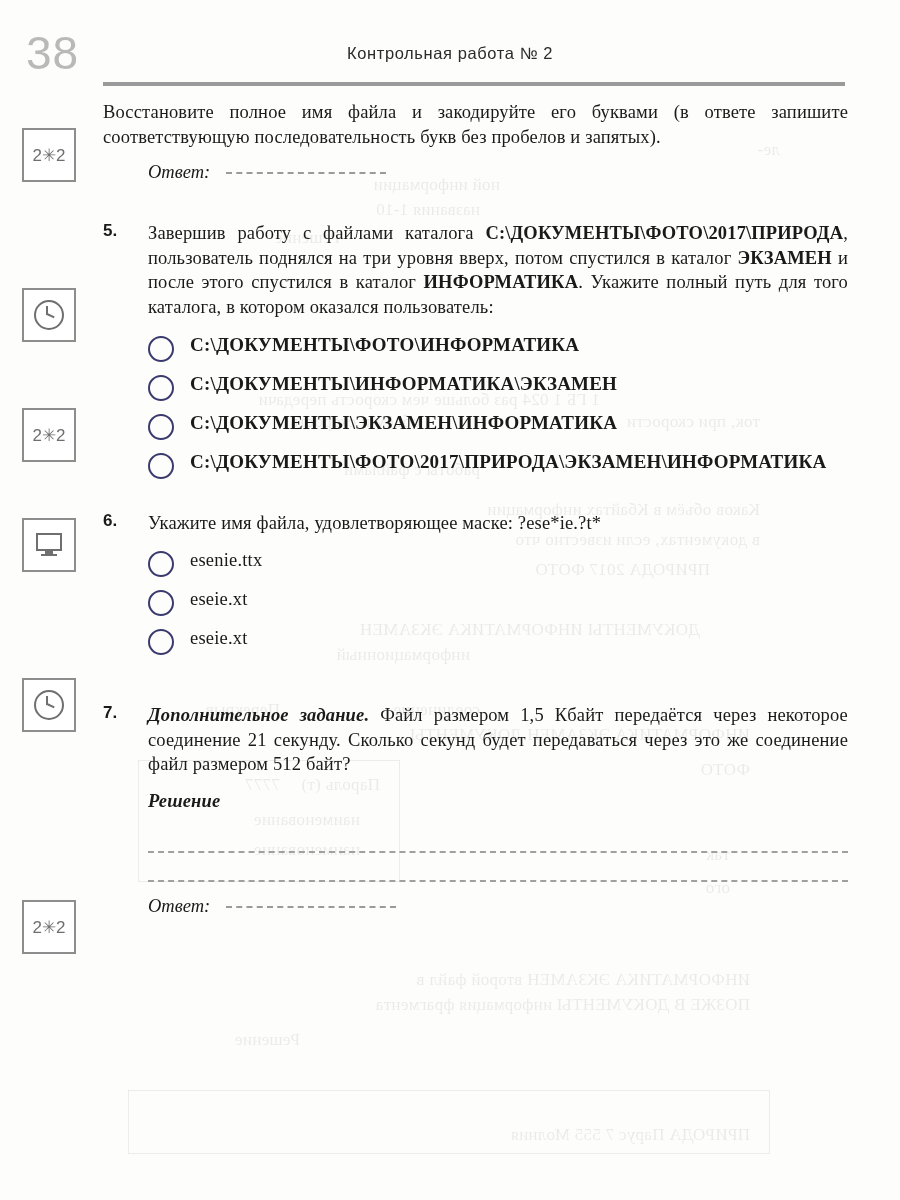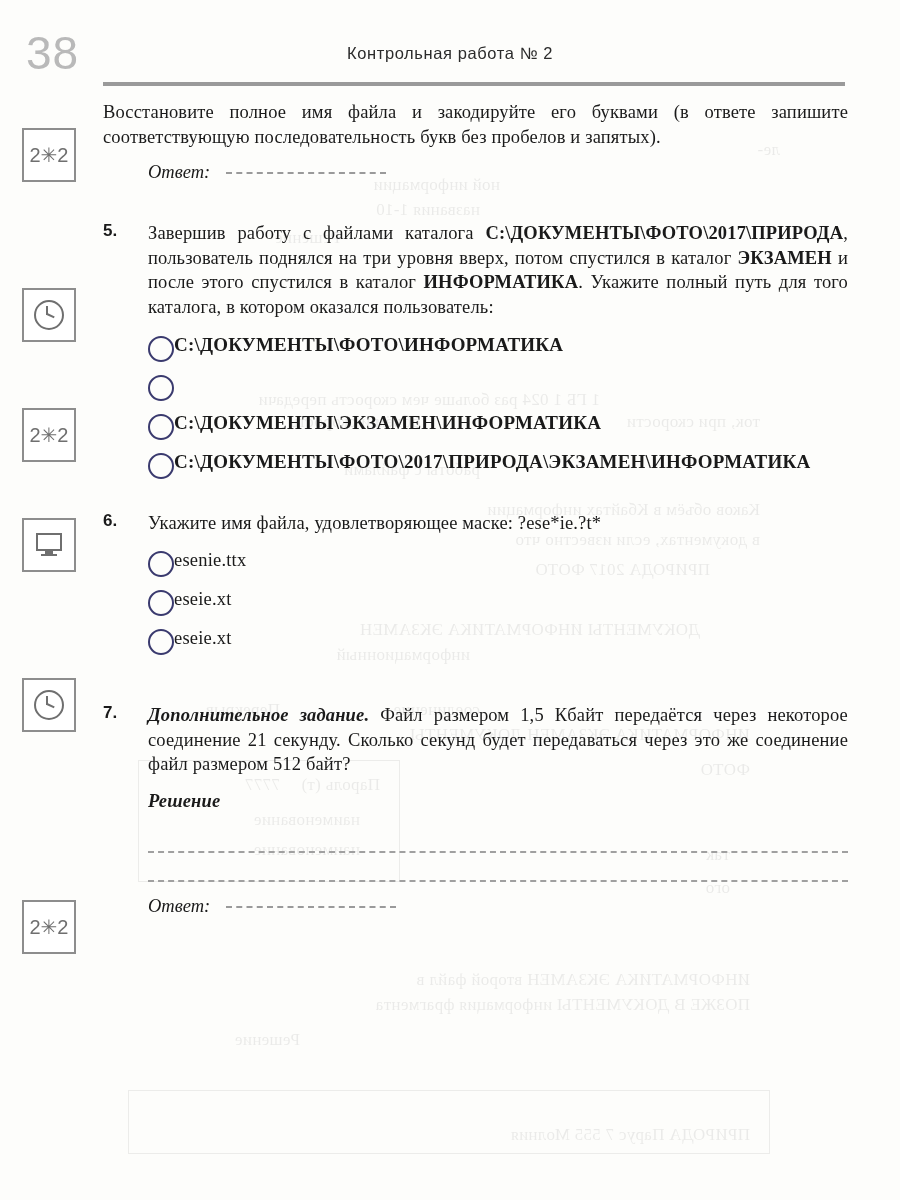--- a/index.html
+++ b/index.html
@@ -87,21 +87,21 @@
     width: 50px;
     height: 50px;
     border: 2px solid #8d8d8d;
     display: flex;
     align-items: center;
     justify-content: center;
     background: #fff;
   }
   .mi .glyph {
     font-family: "Liberation Sans", sans-serif;
-    font-size: 20px;
+    font-size: 17px;
     color: #6f6f6f;
     letter-spacing: 0px;
   }
   .clock {
     width: 26px;
     height: 26px;
     border: 2px solid #6f6f6f;
     border-radius: 50%;
     position: relative;
   }
@@ -185,20 +185,21 @@
   .dots.long {
     width: 170px;
   }
 
   .options {
     margin-top: 14px;
   }
   .option {
     display: flex;
     align-items: flex-start;
+    gap: 16px;
     margin-bottom: 11px;
   }
   .radio {
     flex: 0 0 auto;
     width: 22px;
     height: 22px;
     border: 2px solid #3a3a6e;
     border-radius: 50%;
     margin-top: 2px;
   }
@@ -309,20 +310,21 @@
       <div class="q-body">
         <div class="para"><span>Завершив работу с файлами каталога </span><span class="bold">C:\ДОКУМЕНТЫ\ФОТО\2017\ПРИРОДА</span><span>, пользователь поднялся на три уровня вверх, потом спустился в каталог </span><span class="bold">ЭКЗАМЕН</span><span> и после этого спустился в каталог </span><span class="bold">ИНФОРМАТИКА</span><span>. Укажите полный путь для того каталога, в котором оказался пользователь:</span></div>
 
         <div class="options">
           <div class="option">
             <span class="radio"></span>
             <span class="opt-text">C:\ДОКУМЕНТЫ\ФОТО\ИНФОРМАТИКА</span>
           </div>
           <div class="option">
             <span class="radio"></span>
+            <span class="opt-text">C:\ДОКУМЕНТЫ\ИНФОРМАТИКА\ЭКЗАМЕН</span>
           </div>
           <div class="option">
             <span class="radio"></span>
             <span class="opt-text">C:\ДОКУМЕНТЫ\ЭКЗАМЕН\ИНФОРМАТИКА</span>
           </div>
           <div class="option">
             <span class="radio"></span>
             <span class="opt-text">C:\ДОКУМЕНТЫ\ФОТО\2017\ПРИРОДА\ЭКЗАМЕН\ИНФОРМАТИКА</span>
           </div>
         </div>

